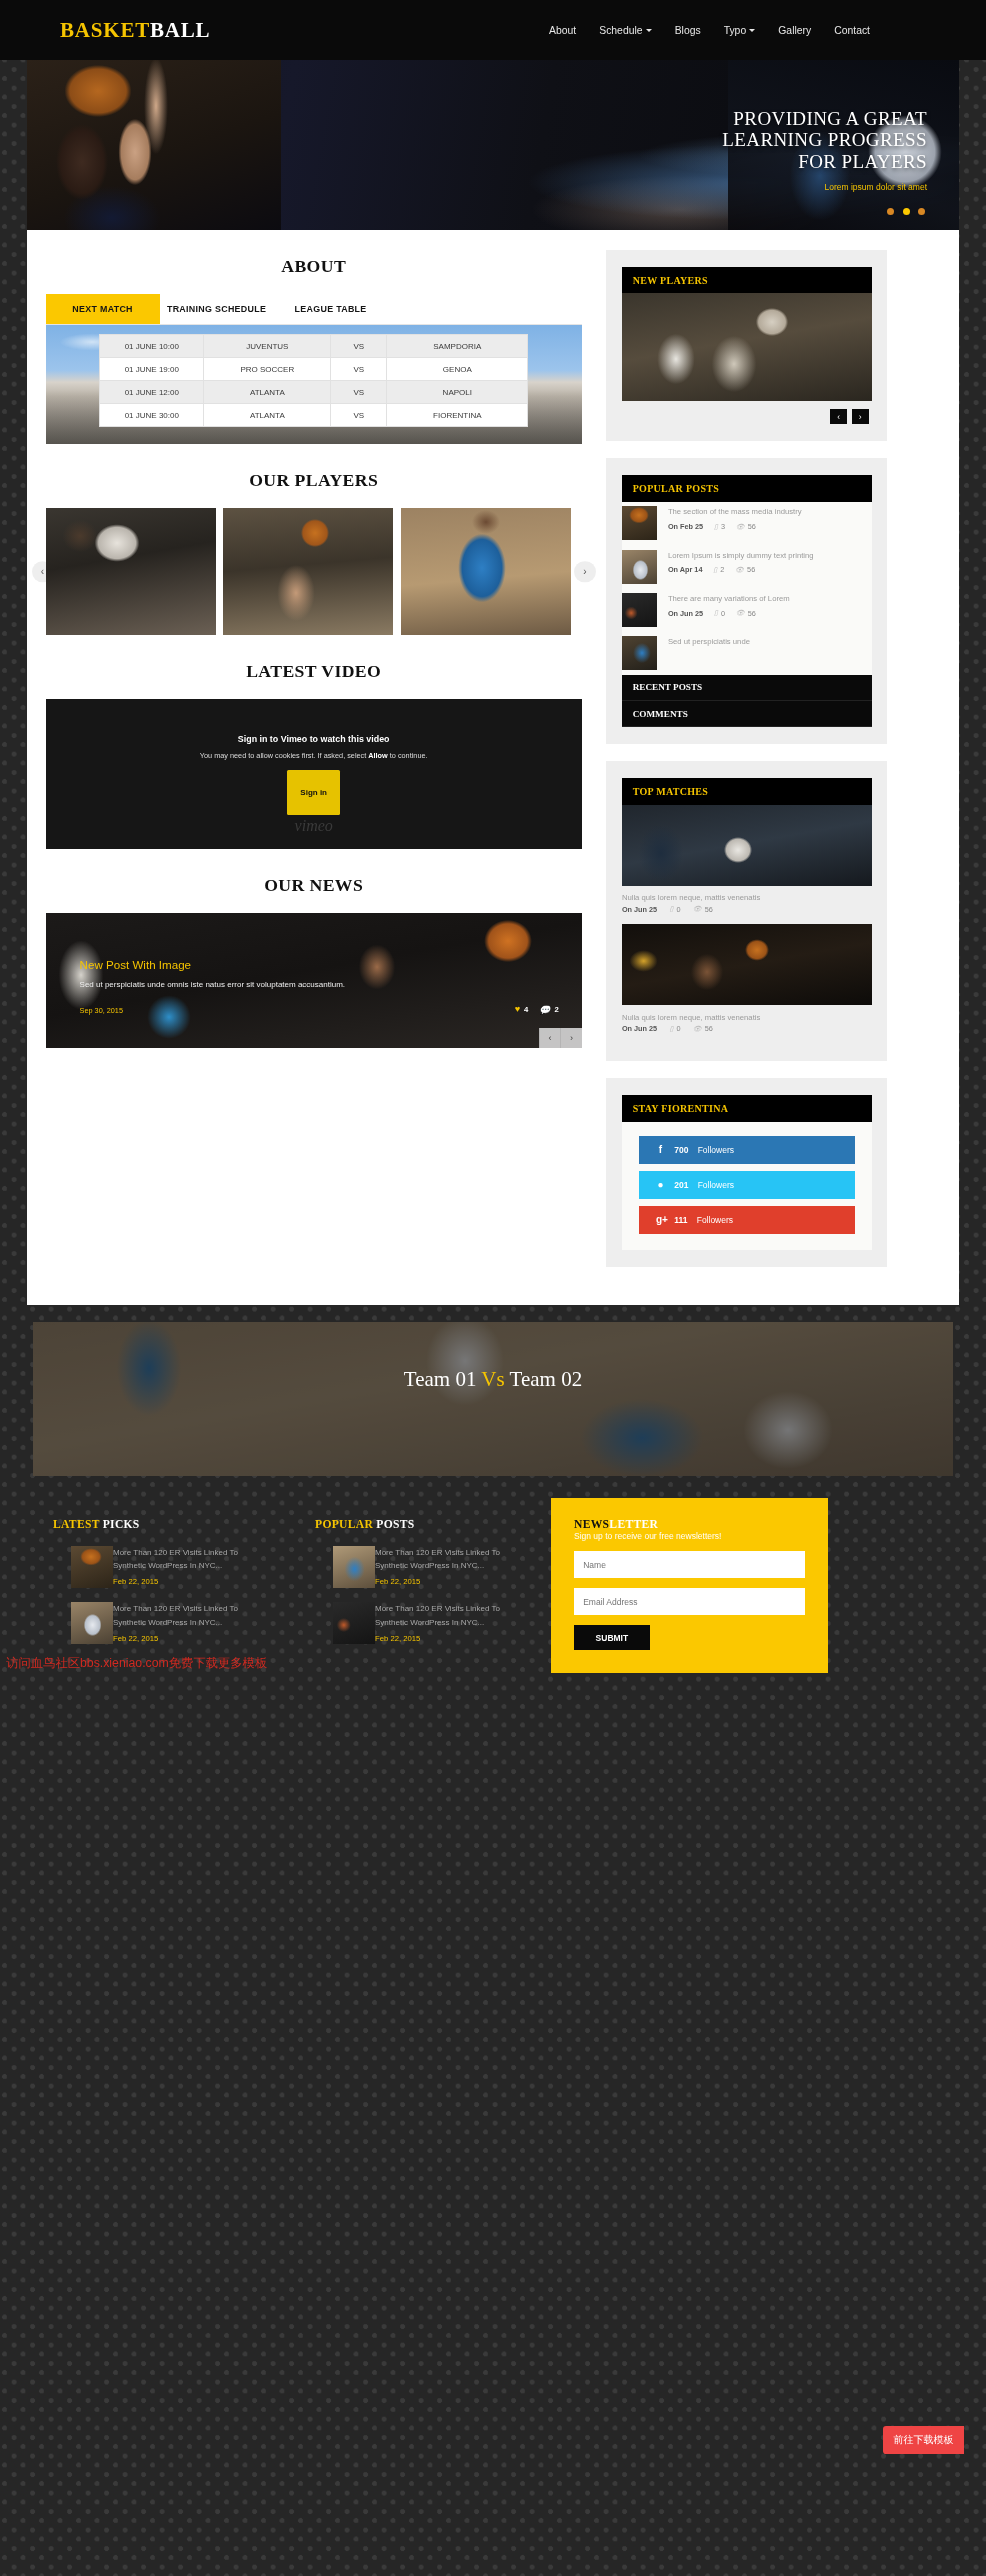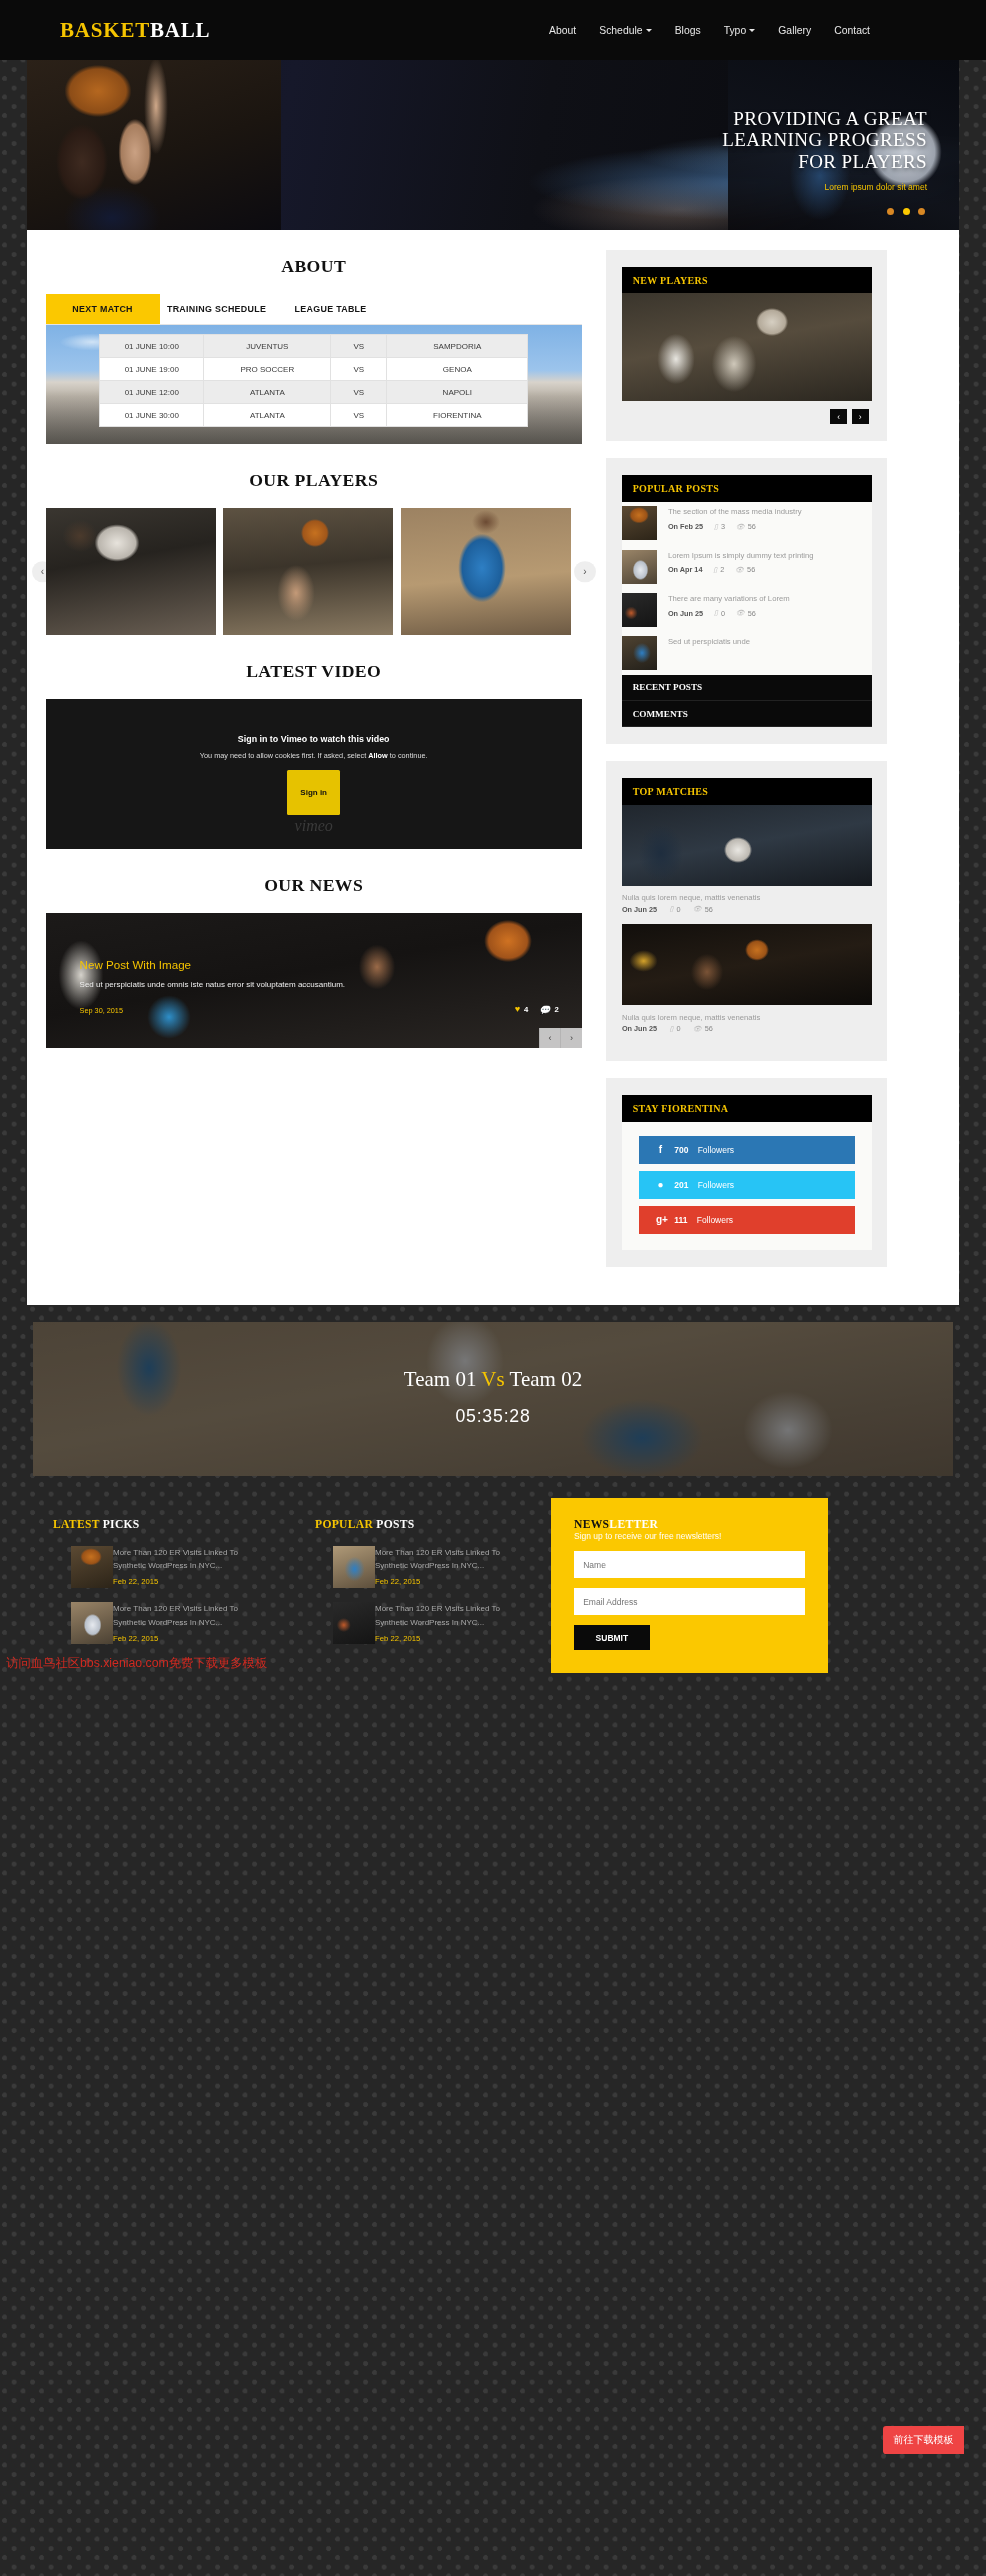--- a/index.html
+++ b/index.html
@@ -576,21 +576,20 @@
     </div>
   </div>
 
   <div class="banner">
     <div class="banner-inner">
       <h3>
         <span>Team 01</span>
         <span class="vs">Vs</span>
         <span>Team 02</span>
       </h3>
-      <div class="clock">05:35:28</div>
     </div>
   </div>
 
   <div class="footer">
 
     <div class="fcol">
       <div class="f-title">
         <span class="y">LATEST</span><span class="w"> PICKS</span>
       </div>
       <div class="fp-row">

